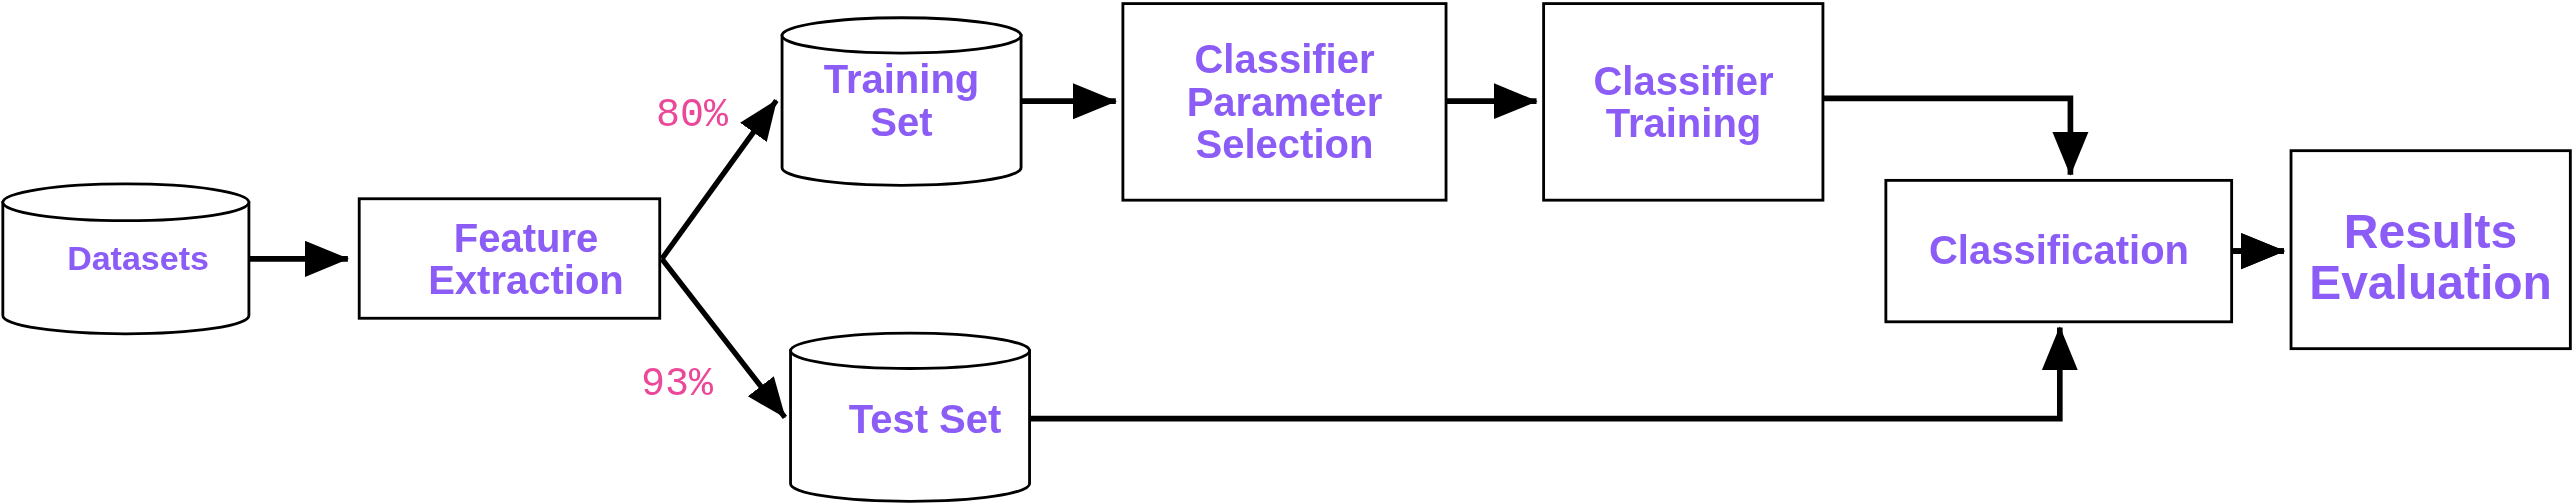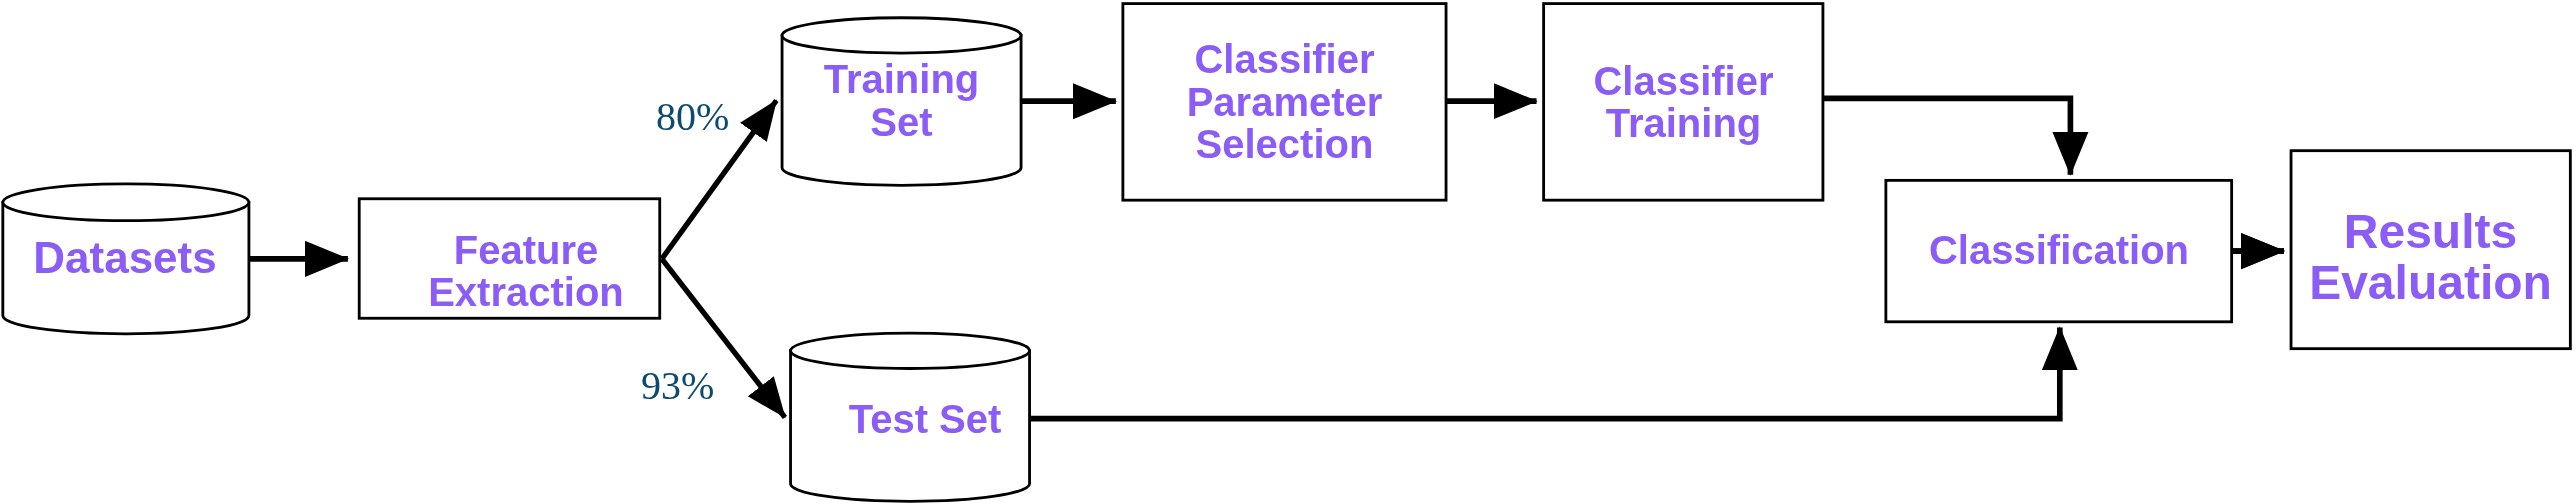--- a/index.html
+++ b/index.html
@@ -29,23 +29,23 @@
     text-align: center;
     font-family: "Liberation Sans", sans-serif;
     font-weight: bold;
     color: #8b5cf6;
     line-height: 1.06;
     white-space: pre-line;
     pointer-events: none;
   }
   .edge-label {
     position: absolute;
-    font-family: Liberation Serif, serif;
+    font-family: Liberation Mono, monospace;
     font-weight: normal;
-    color: #0c4a6e;
+    color: #ec4899;
     white-space: nowrap;
     pointer-events: none;
   }
 </style>
 </head>
 <body>
 
 <div id="canvas">
 
   <svg id="flow" viewBox="0 0 3643 714" xmlns="http://www.w3.org/2000/svg">
@@ -122,23 +122,23 @@
       <rect x="2667" y="255" width="489" height="200" fill="#ffffff" stroke="#000000" stroke-width="4"></rect>
     </g>
 
     <g>
       <rect x="3240" y="213" width="395" height="280" fill="#ffffff" stroke="#000000" stroke-width="4"></rect>
     </g>
 
     <line x1="3156" y1="355" x2="3230" y2="355" stroke="#000000" stroke-width="8" marker-end="url(#arrowThick)"></line>
   </svg>
 
-  <div class="node-label" style="left:2px; top:212px; width:246px; height:93px; font-size:44px;">Datasets</div>
+  <div class="node-label" style="left:15px; top:212px; width:246px; height:93px; font-size:34px;">Datasets</div>
 
-  <div class="node-label" style="left:359px; top:199px; width:334px; height:120px; font-size:40px;margin-top:12px;">Feature
+  <div class="node-label" style="left:359px; top:199px; width:334px; height:120px; font-size:40px;">Feature
 Extraction</div>
 
   <div class="node-label" style="left:782px; top:44px; width:239px; height:113px; font-size:40px;">Training
 Set</div>
 
   <div class="node-label" style="left:791px; top:373px; width:268px; height:92px; font-size:40px;">Test Set</div>
 
   <div class="node-label" style="left:1123px; top:3.5px; width:323px; height:197px; font-size:40px;">Classifier
 Parameter
 Selection</div>

